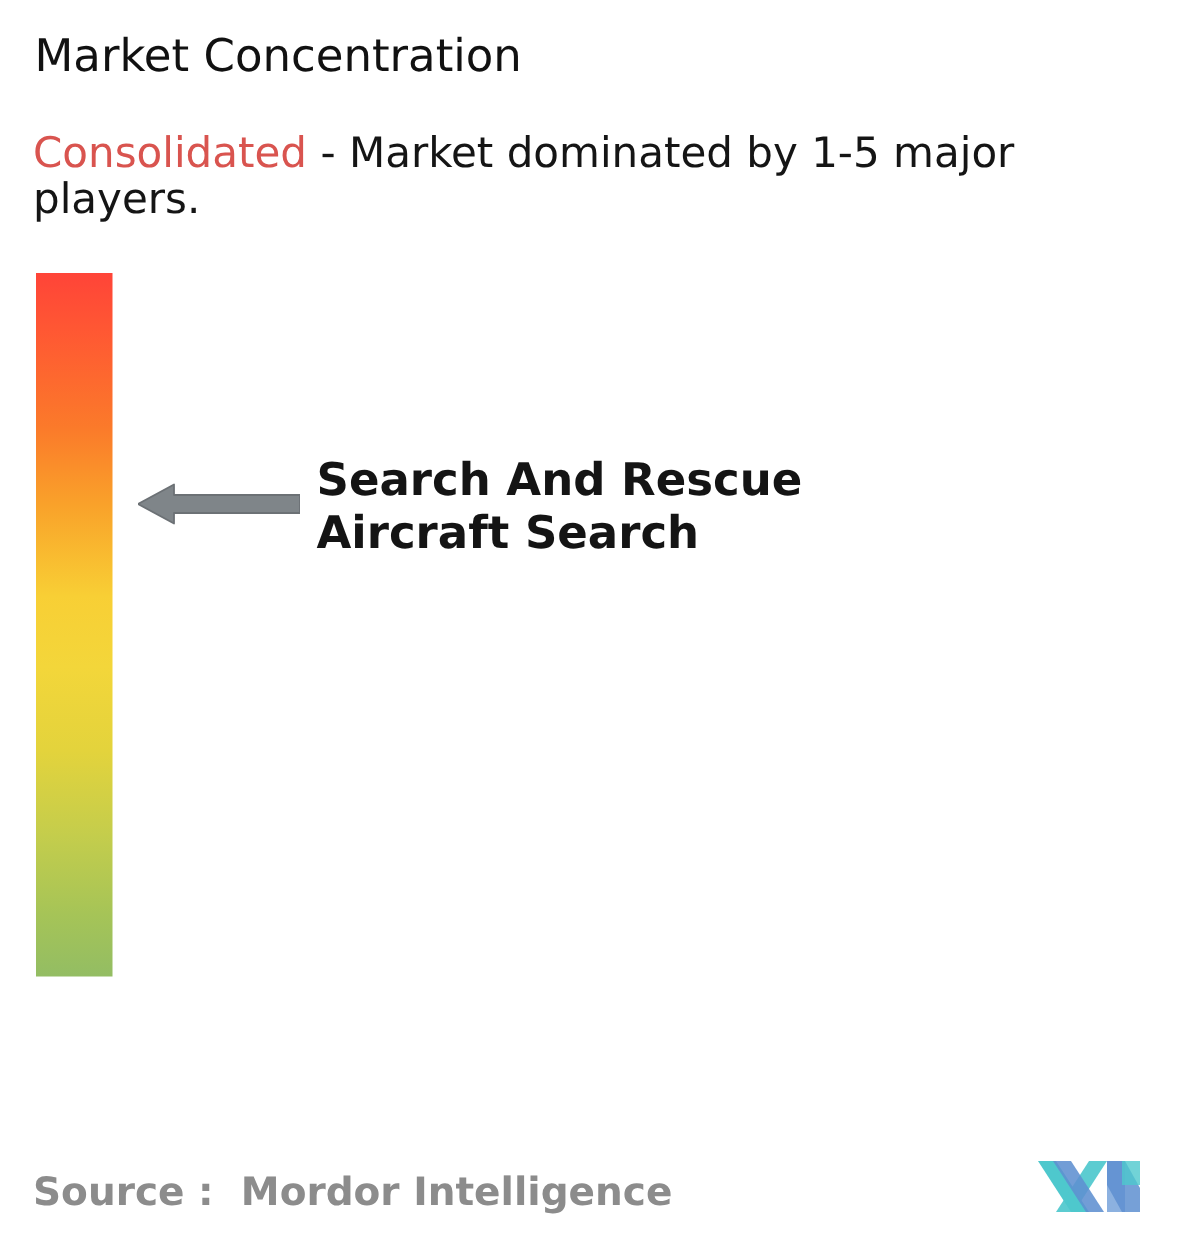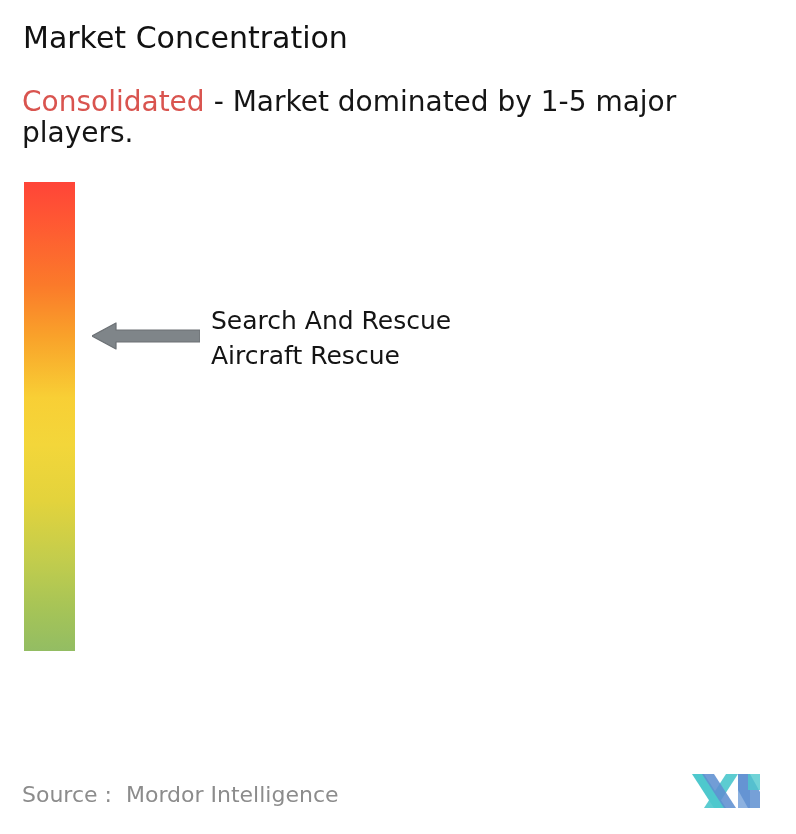--- a/index.html
+++ b/index.html
@@ -88,24 +88,24 @@
   }
   .arrow-wrap svg {
     display: block;
   }
 
   .callout {
     position: absolute;
     left: 211px;
     top: 303px;
     width: 330px;
-    font-size: 25px;
+    font-size: 30px;
     line-height: 35px;
     color: #141414;
-    font-weight: 400;
+    font-weight: 700;
   }
   .callout .l2 { display: block; }
 
   
   .legend-bottom {
     position: absolute;
     left: 22px;
     top: 687px;
     width: 770px;
     font-size: 24px;
@@ -119,24 +119,24 @@
   .legend-bottom .sep {
     display: inline-block;
     width: 11px;
   }
 
   
   .source {
     position: absolute;
     left: 22px;
     top: 781px;
-    font-size: 22px;
+    font-size: 26px;
     line-height: 28px;
     color: #8c8c8c;
-    font-weight: 400;
+    font-weight: 700;
     white-space: nowrap;
     text-align: center;
   }
 
   
   .logo {
     position: absolute;
     left: 692px;
     top: 768px;
     width: 68px;
@@ -158,21 +158,21 @@
   <div class="bar"></div>
 
   <div class="arrow-wrap">
     <svg width="108" height="32" viewBox="0 0 108 32" xmlns="http://www.w3.org/2000/svg">
       <polygon points="0,16 24,3 24,10 108,10 108,22 24,22 24,29" fill="#7f8589" stroke="#6c7175" stroke-width="1.2" stroke-linejoin="round"></polygon>
     </svg>
   </div>
 
   <div class="callout">
     <span class="l1">Search And Rescue</span>
-    <span class="l2">Aircraft Rescue</span>
+    <span class="l2">Aircraft Search</span>
   </div>
 
 
   <div class="source">
     <span>Source :</span>
     <span>&nbsp;</span><span>Mordor Intelligence</span>
   </div>
 
   <div class="logo">
     <svg width="68" height="42" viewBox="0 0 68 42" xmlns="http://www.w3.org/2000/svg">

